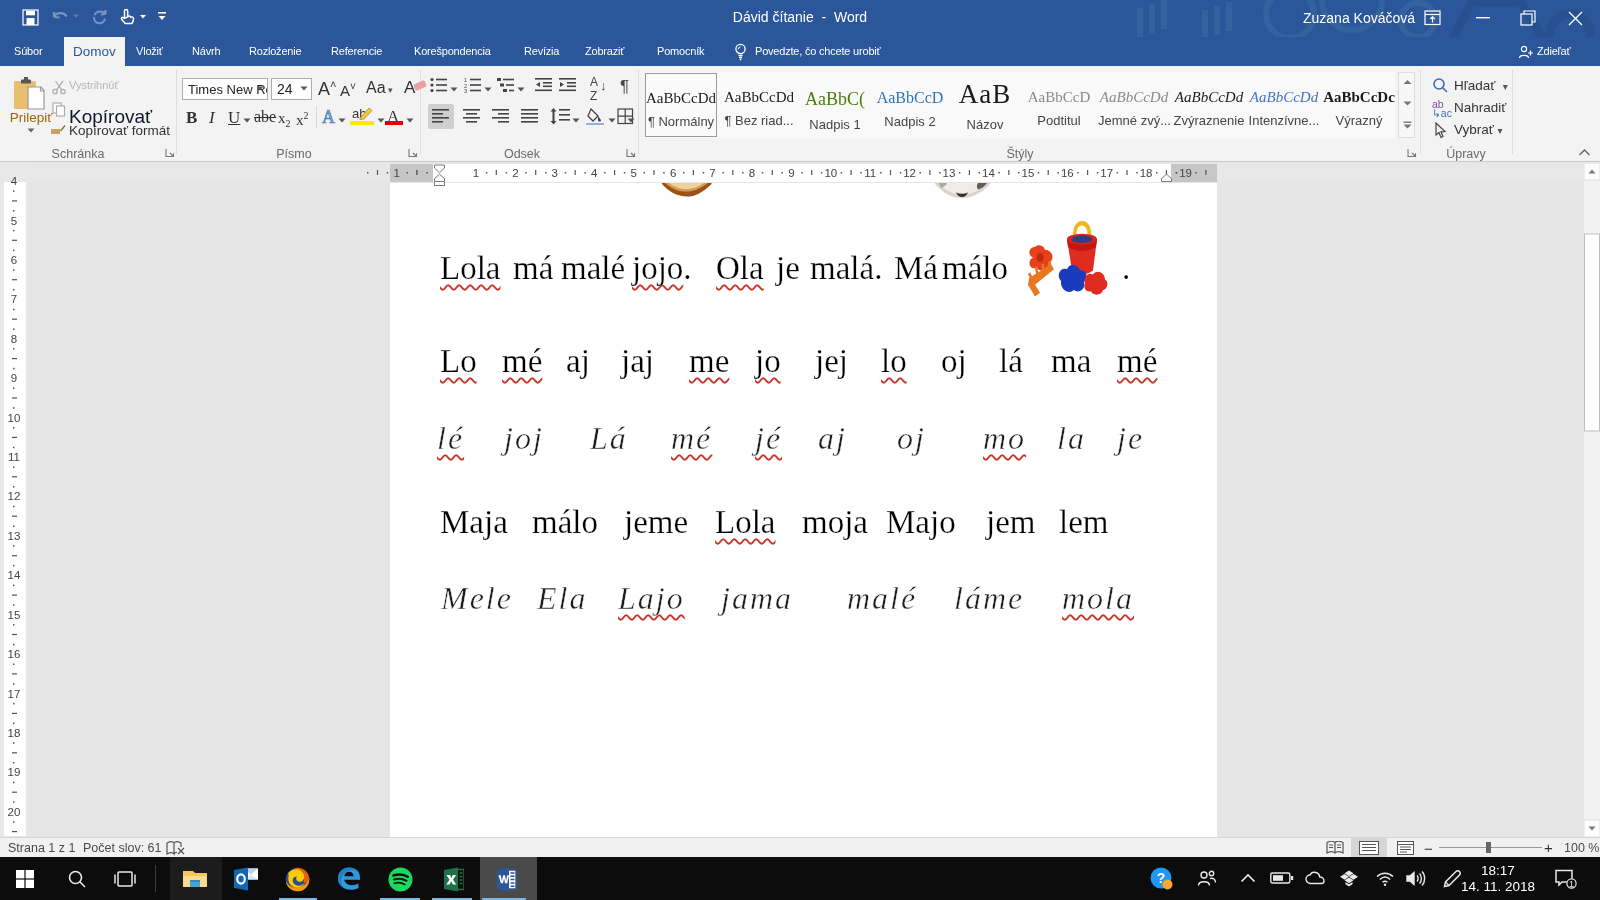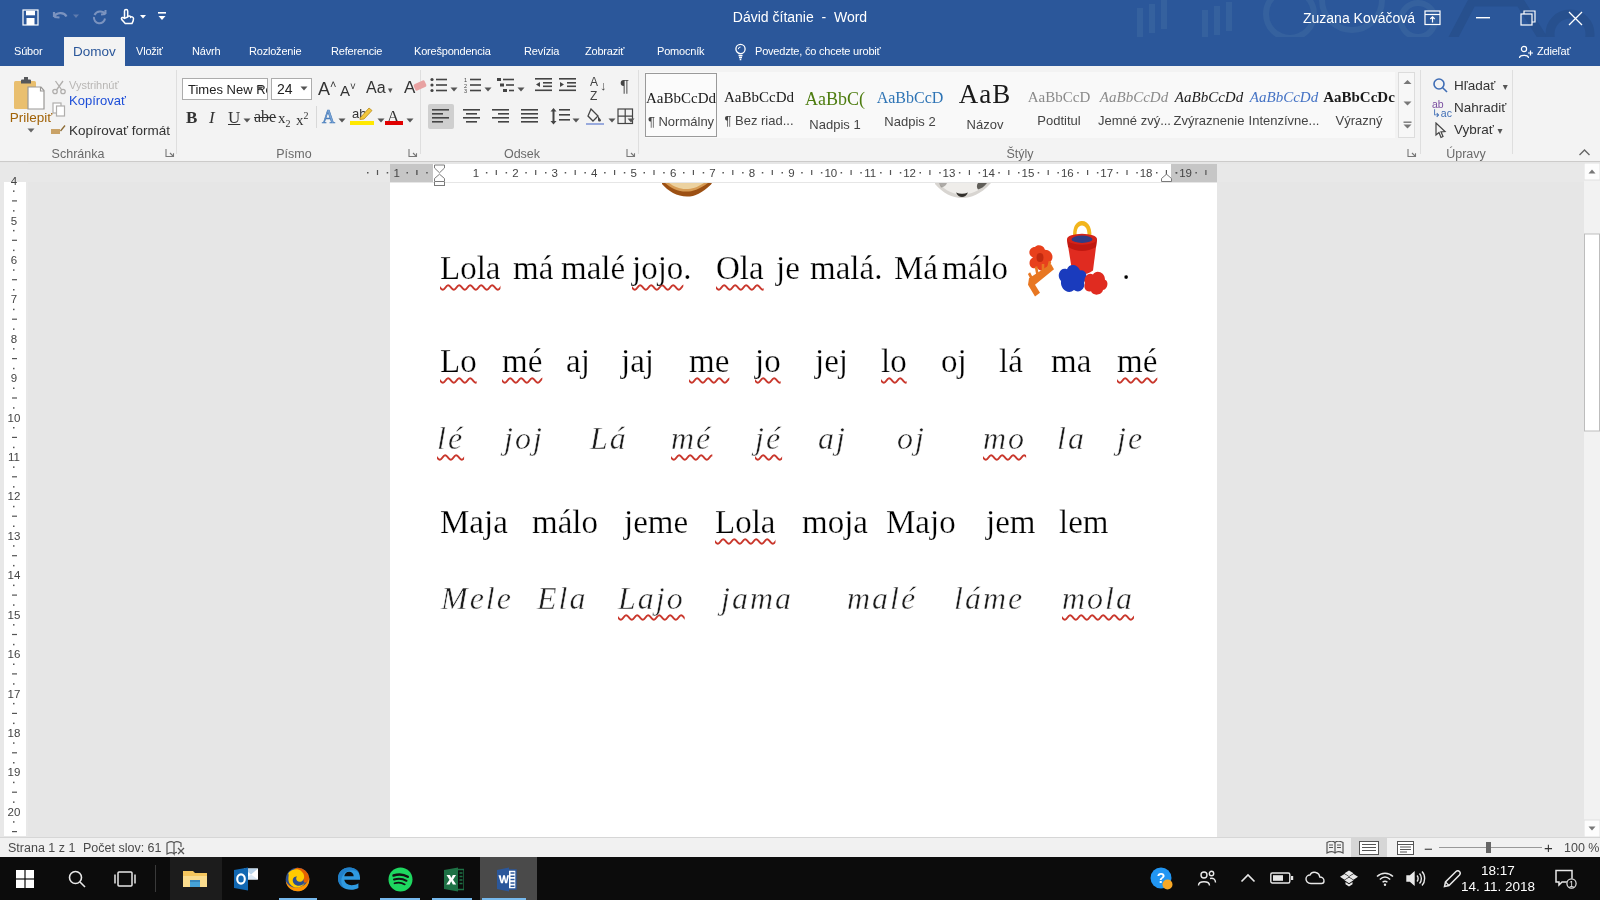--- a/index.html
+++ b/index.html
@@ -169,21 +169,21 @@
           <path d="M4.5 10 L11 1 M9.8 10 L3.5 1"></path>
         </g>
       </svg>
   <div class="abs" style="left:69px;top:13px;font-size:11px;color:#b8b6b4;">Vystrihnúť</div>
   <svg class="abs" style="left:52px;top:36px" width="14" height="15" viewBox="0 0 14 15">
         <g fill="#fff" stroke="#b0aeac" stroke-width="1.2">
           <rect x="1" y="1" width="8" height="10"></rect>
           <rect x="4.5" y="4" width="8" height="10"></rect>
         </g>
       </svg>
-  <div class="abs" style="left:69px;top:27px;font-size:13px;color:#1d4ed8;">Kopírovať</div>
+  <div class="abs" style="left:69px;top:40px;font-size:19px;color:#0f172a;">Kopírovať</div>
   <svg class="abs" style="left:50px;top:57px" width="16" height="16" viewBox="0 0 16 16">
         <g>
           <rect x="1" y="6" width="9" height="5" fill="#c9a267"></rect>
           <path d="M10 7.5 l4.5 -5.5 l1 1 l-4.5 5.5 z" fill="#8c6a33"></path>
         </g>
       </svg>
   <div class="abs" style="left:69px;top:57px;font-size:13.5px;color:#333;">Kopírovať formát</div>
   <div class="glabel" style="left:8px;width:140px;">Schránka</div>
   <div class="launch" style="left:165px;">
         <svg width="10" height="10" viewBox="0 0 10 10">

